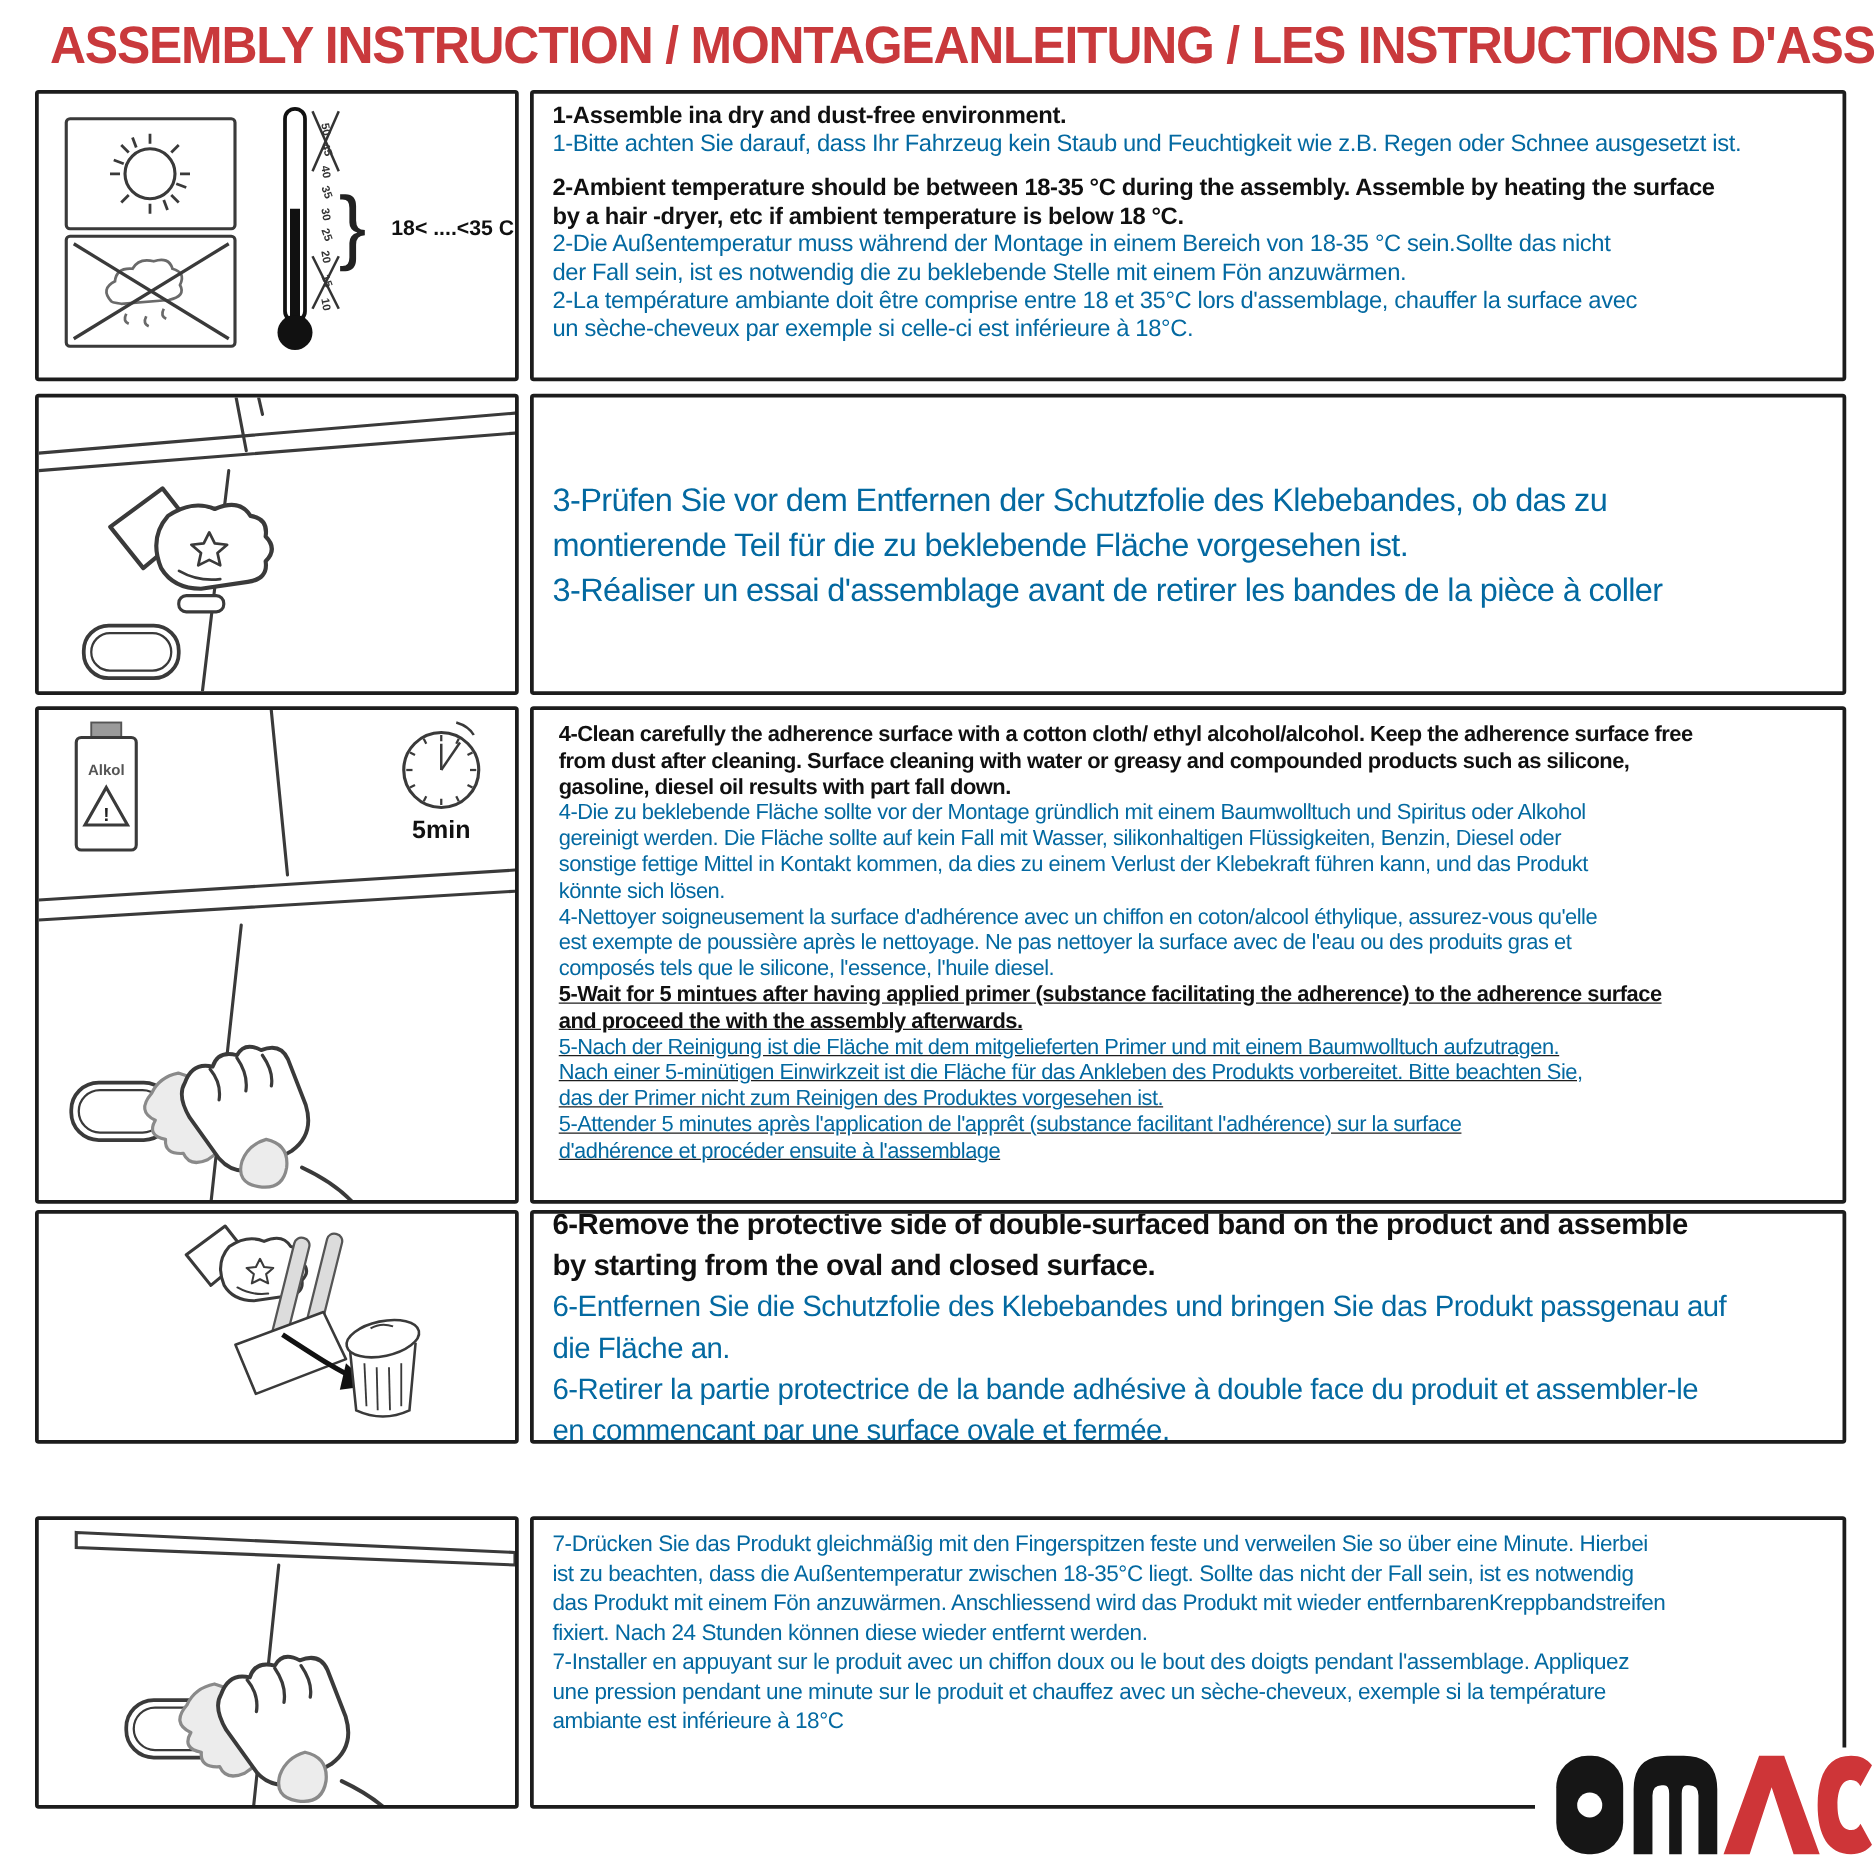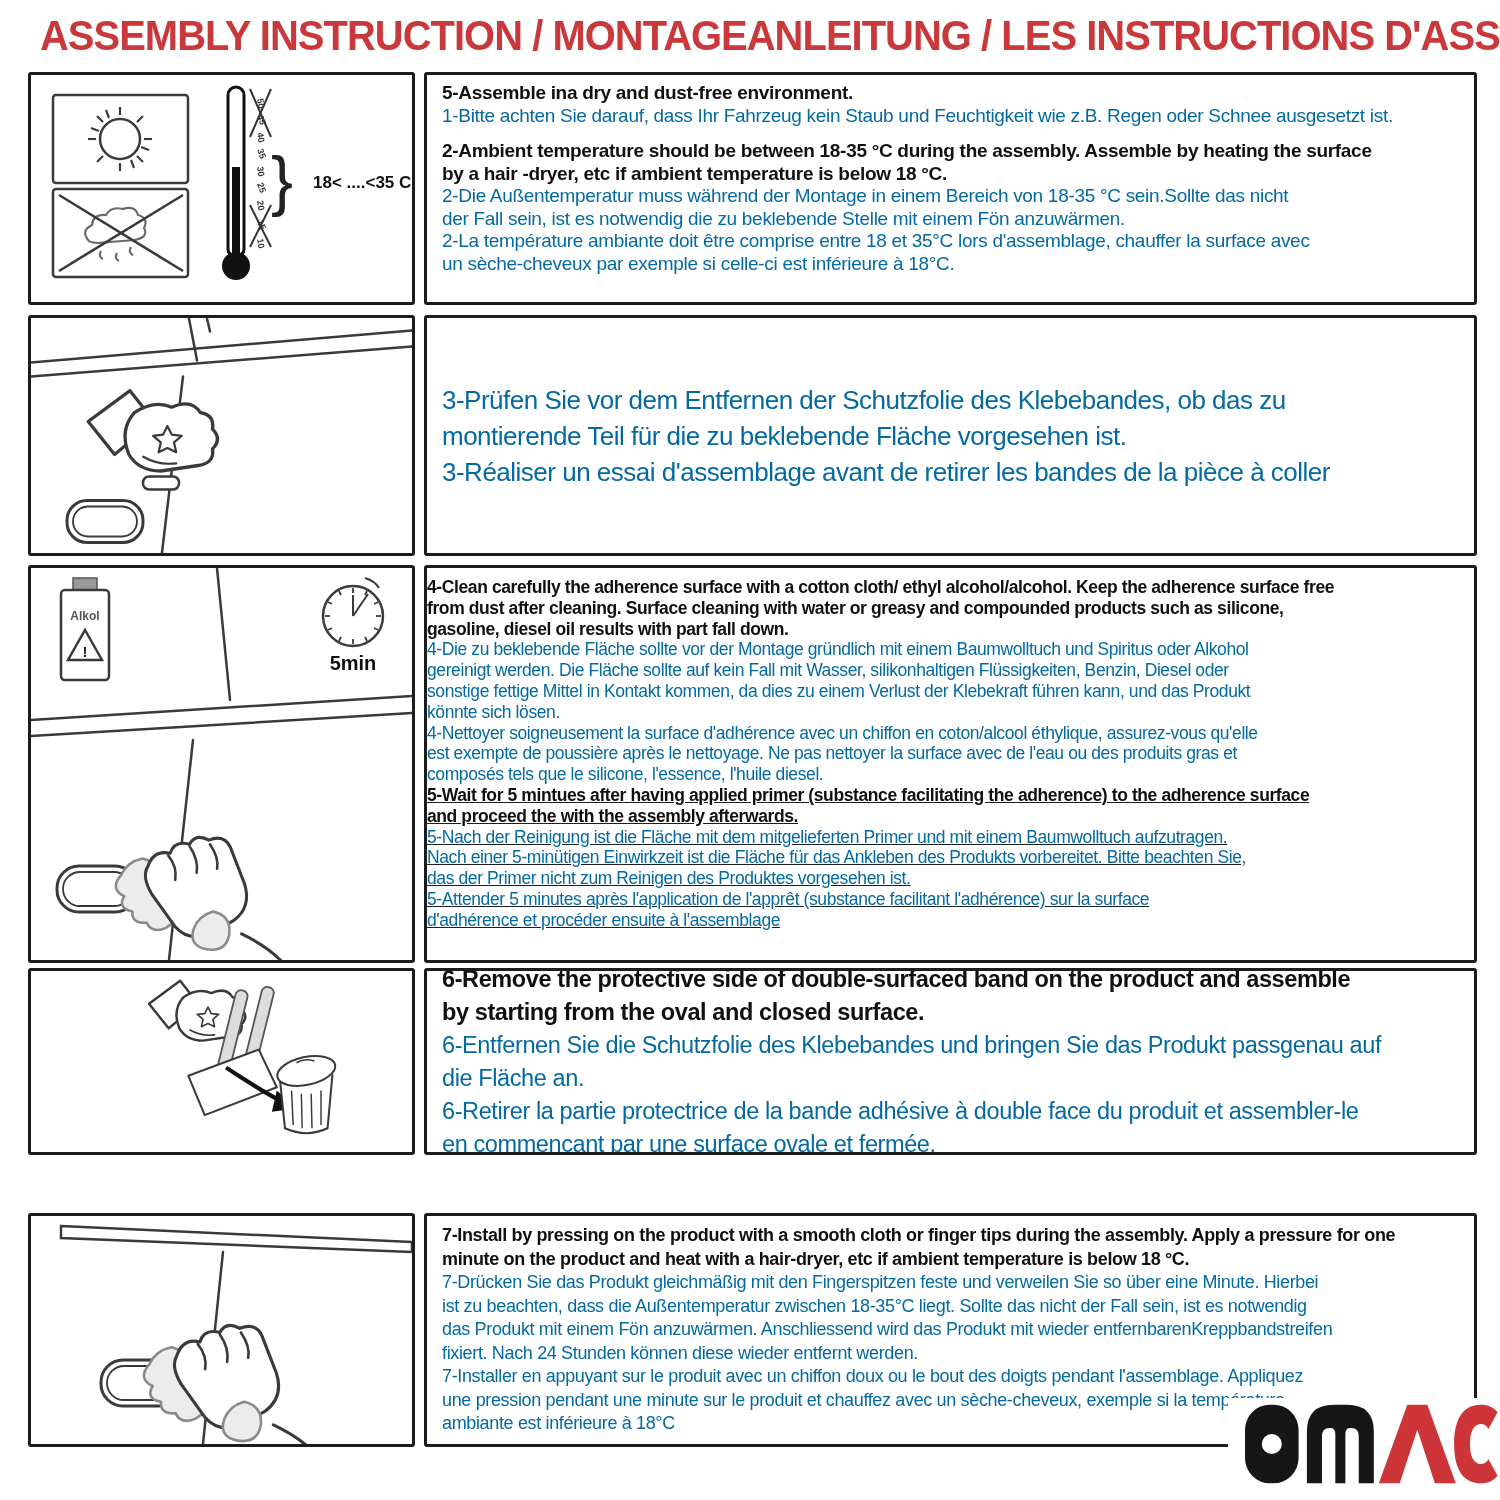--- a/index.html
+++ b/index.html
@@ -12,21 +12,21 @@
   .art{left:28px;width:387px;top:0;bottom:0;}
   .art svg{width:100%;height:100%;display:block;}
   .text{left:424px;width:1053px;top:0;bottom:0;overflow:hidden;}
   .text p{margin:0;white-space:pre-line;color:#0369a1;}
   .text p.b{font-weight:700;color:#101010;}
   
   .r1 .text{padding:7px 15px;font-size:19px;line-height:22.5px;letter-spacing:-0.3px;}
   .r1 .gap{margin-top:13px;}
   .r2 .text{padding:8px 15px;font-size:26px;line-height:36px;letter-spacing:-0.5px;
     display:flex;flex-direction:column;justify-content:center;}
-  .r3 .text{padding:9px 0;font-size:17.5px;line-height:20.8px;letter-spacing:-0.4px;}
+  .r3 .text{padding:9px 20px;font-size:17.5px;line-height:20.8px;letter-spacing:-0.4px;}
   .r3 .gap{text-decoration:underline;}
   .r4 .text{padding:8px 15px;font-size:23.5px;line-height:33px;letter-spacing:-0.4px;
     display:flex;flex-direction:column;justify-content:center;}
   .r5 .text{padding:8px 15px;font-size:18px;line-height:23.5px;letter-spacing:-0.35px;}
   
   .logo{position:absolute;left:1228px;top:1398px;width:260px;height:100px;background:#fff;padding-left:12px;}
   .logo svg{height:92px;display:block;}
   .defs-holder{position:absolute;width:0;height:0;overflow:hidden;}
 </style>
 </head>
@@ -101,21 +101,21 @@
           <line x1="219" y1="130" x2="240" y2="172"></line>
             <line x1="240" y1="130" x2="219" y2="172"></line>
         </g>
         <text x="240" y="128" font-size="66" fill="#222">}</text>
         <text x="282" y="113" font-size="17" font-weight="700" fill="#111">18&lt; ....&lt;35 C</text>
       </g>
     </svg>
   </div>
   <div class="text">
     <div class="step">
-      <p class="b">5-Assemble ina dry and dust-free environment.</p>
+      <p class="b">1-Assemble ina dry and dust-free environment.</p>
       <p>1-Bitte achten Sie darauf, dass Ihr Fahrzeug kein Staub und Feuchtigkeit wie z.B. Regen oder Schnee ausgesetzt ist.</p>
     </div>
     <div class="step gap">
       <p class="b">2-Ambient temperature should be between 18-35 °C  during the assembly. Assemble by heating the surface
 by a hair -dryer, etc if ambient temperature is below 18 °C.</p>
       <p>2-Die Außentemperatur muss während der Montage in einem Bereich von 18-35 °C  sein.Sollte das nicht
 der Fall sein, ist es notwendig die zu beklebende Stelle mit einem Fön anzuwärmen.</p>
       <p>2-La température ambiante doit être comprise entre 18 et 35°C lors d'assemblage, chauffer la surface avec
 un sèche-cheveux par exemple si celle-ci est inférieure à 18°C.</p>
     </div>
@@ -265,22 +265,20 @@
       </g>
       <g stroke="#3a3a3a" fill="none">
         <rect x="70" y="144" width="84" height="46" rx="22" stroke-width="3"></rect>
         <rect x="76" y="150" width="72" height="34" rx="17" stroke-width="1.8"></rect>
       </g>
       <use href="#hand-cloth" transform="translate(108,106) scale(1.05)"></use>
     </svg>
   </div>
   <div class="text">
     <div class="step">
-      <p class="b">7-Install by pressing on the product with a smooth cloth or finger tips during the assembly. Apply a pressure for one
-minute on the product and heat with a hair-dryer, etc if ambient temperature is below 18 °C.</p>
       <p>7-Drücken Sie das Produkt gleichmäßig mit den Fingerspitzen feste und verweilen Sie so über eine Minute. Hierbei
 ist zu beachten, dass die Außentemperatur zwischen 18-35°C liegt. Sollte das nicht der Fall sein, ist es notwendig
 das Produkt mit einem Fön anzuwärmen. Anschliessend wird das Produkt mit wieder entfernbarenKreppbandstreifen
 fixiert. Nach 24 Stunden können diese wieder entfernt werden.</p>
       <p>7-Installer en appuyant sur le produit avec un chiffon doux ou le bout des doigts pendant l'assemblage. Appliquez
 une pression pendant une minute sur le produit et chauffez avec un sèche-cheveux, exemple si la température
 ambiante est inférieure à 18°C</p>
     </div>
   </div>
 </div>

